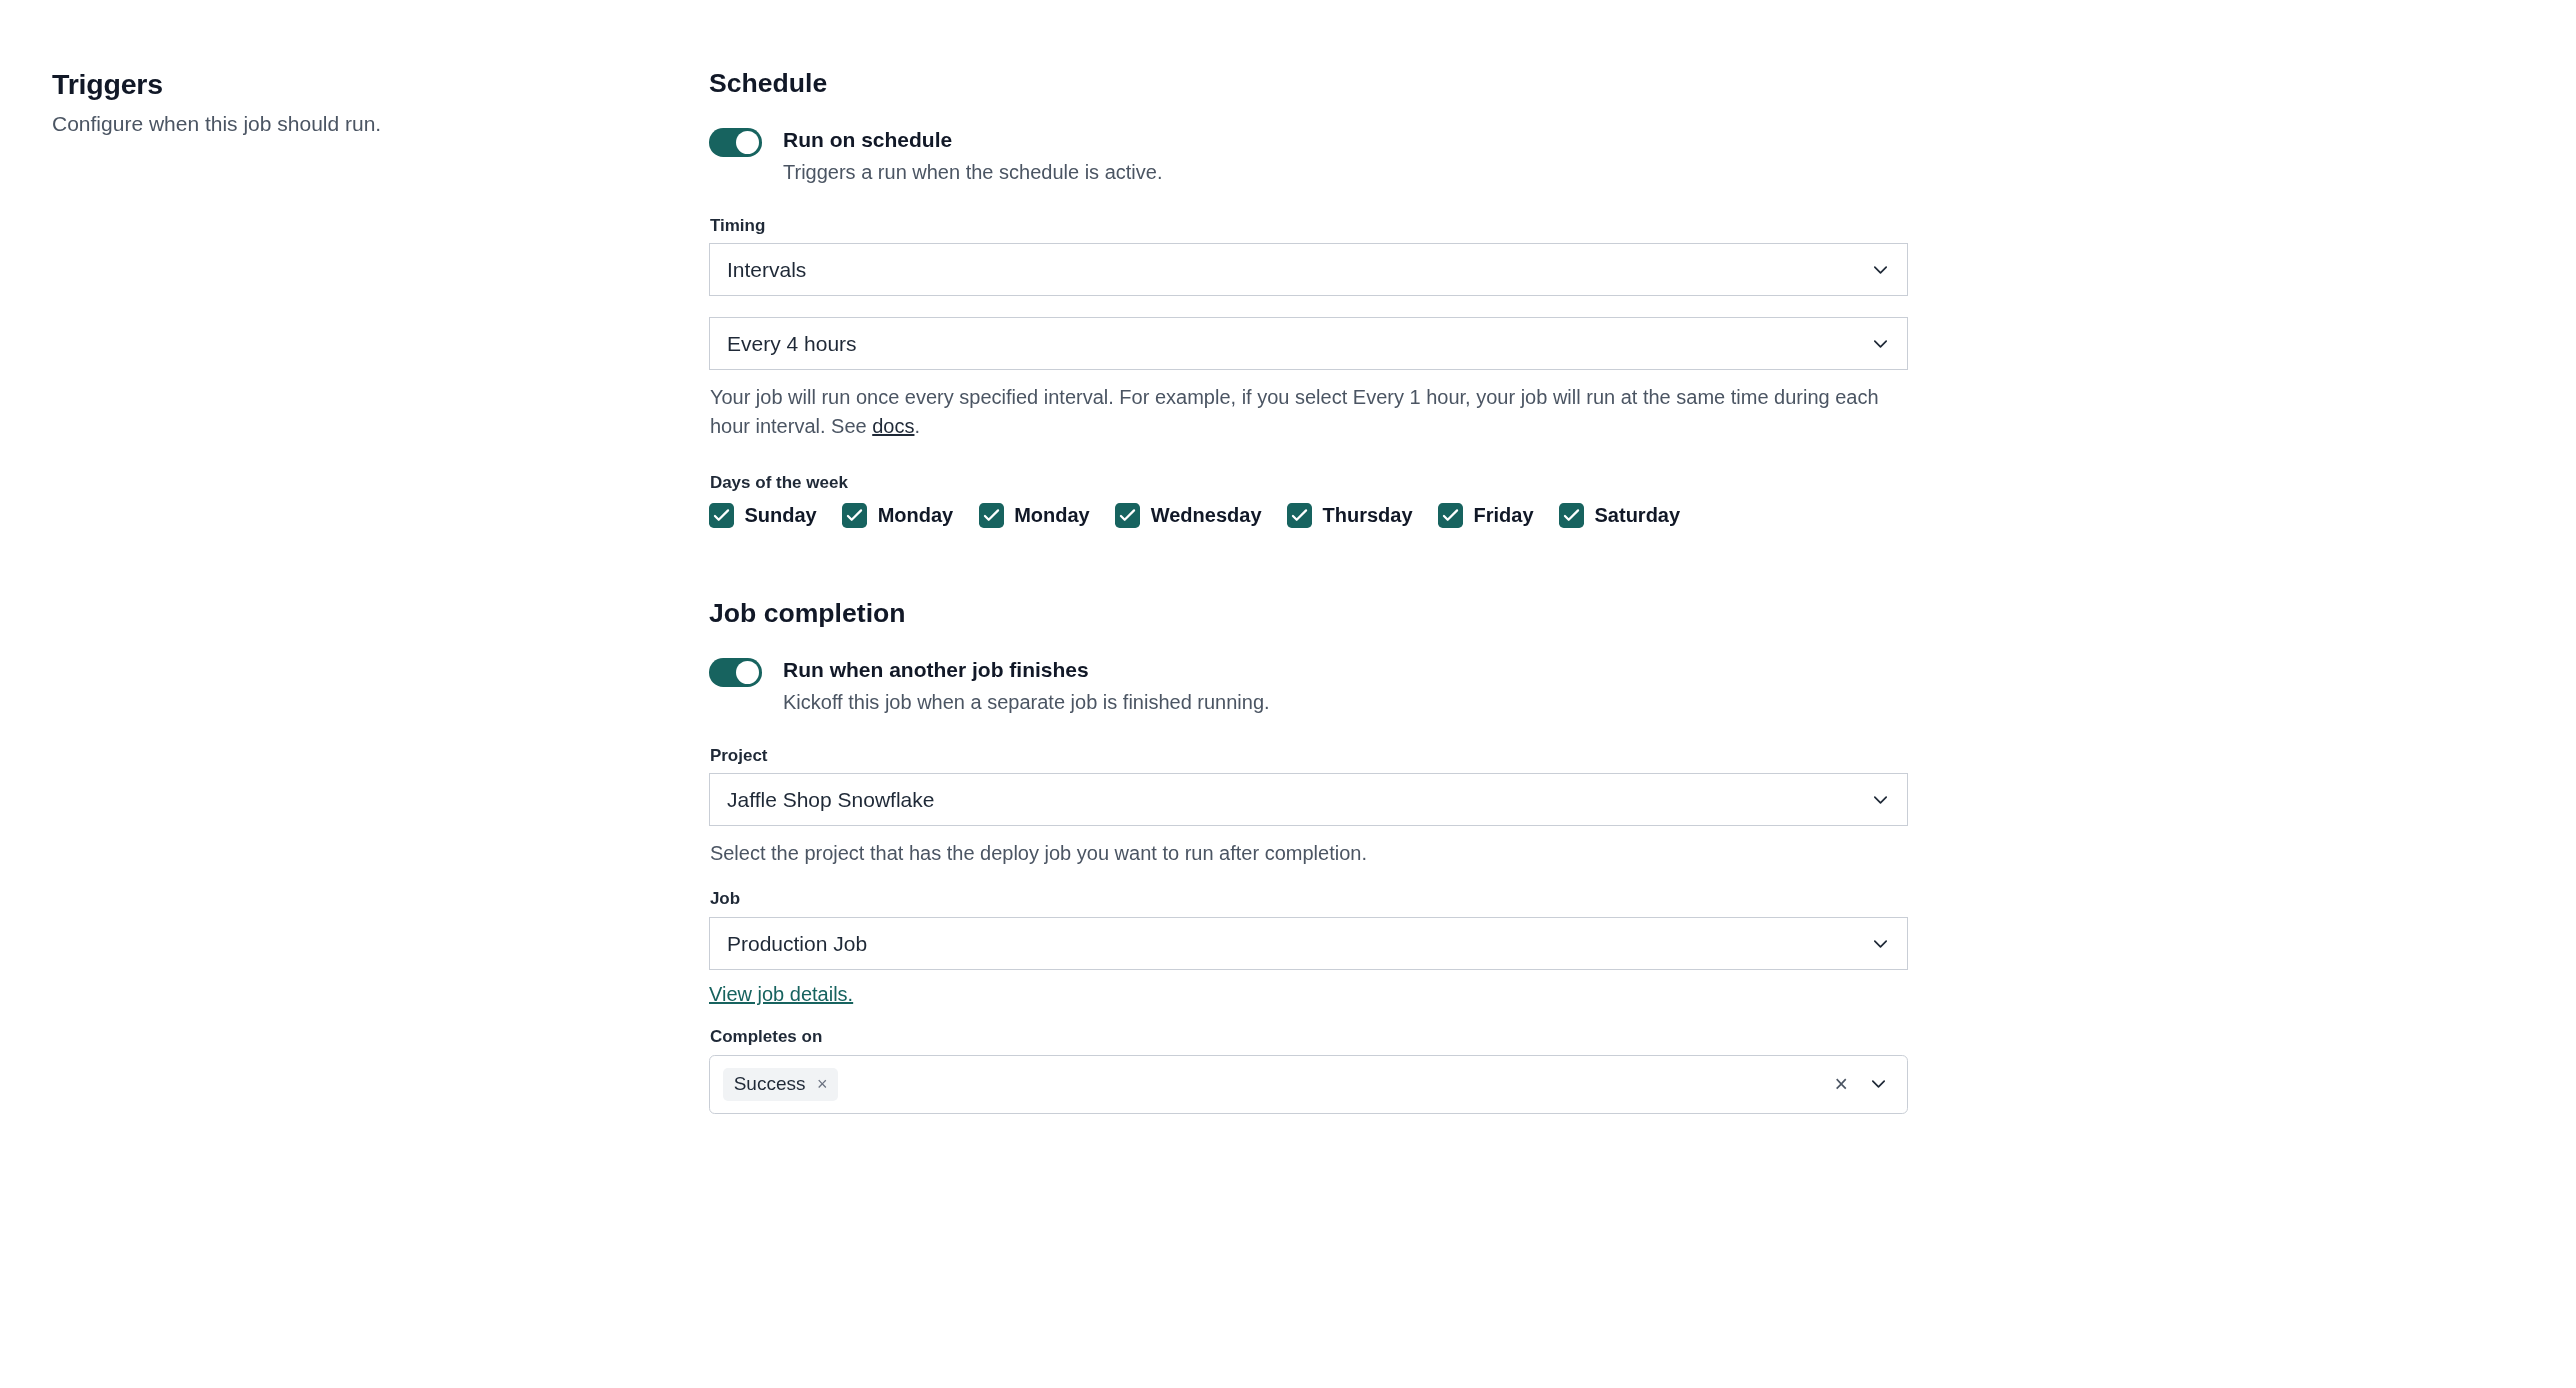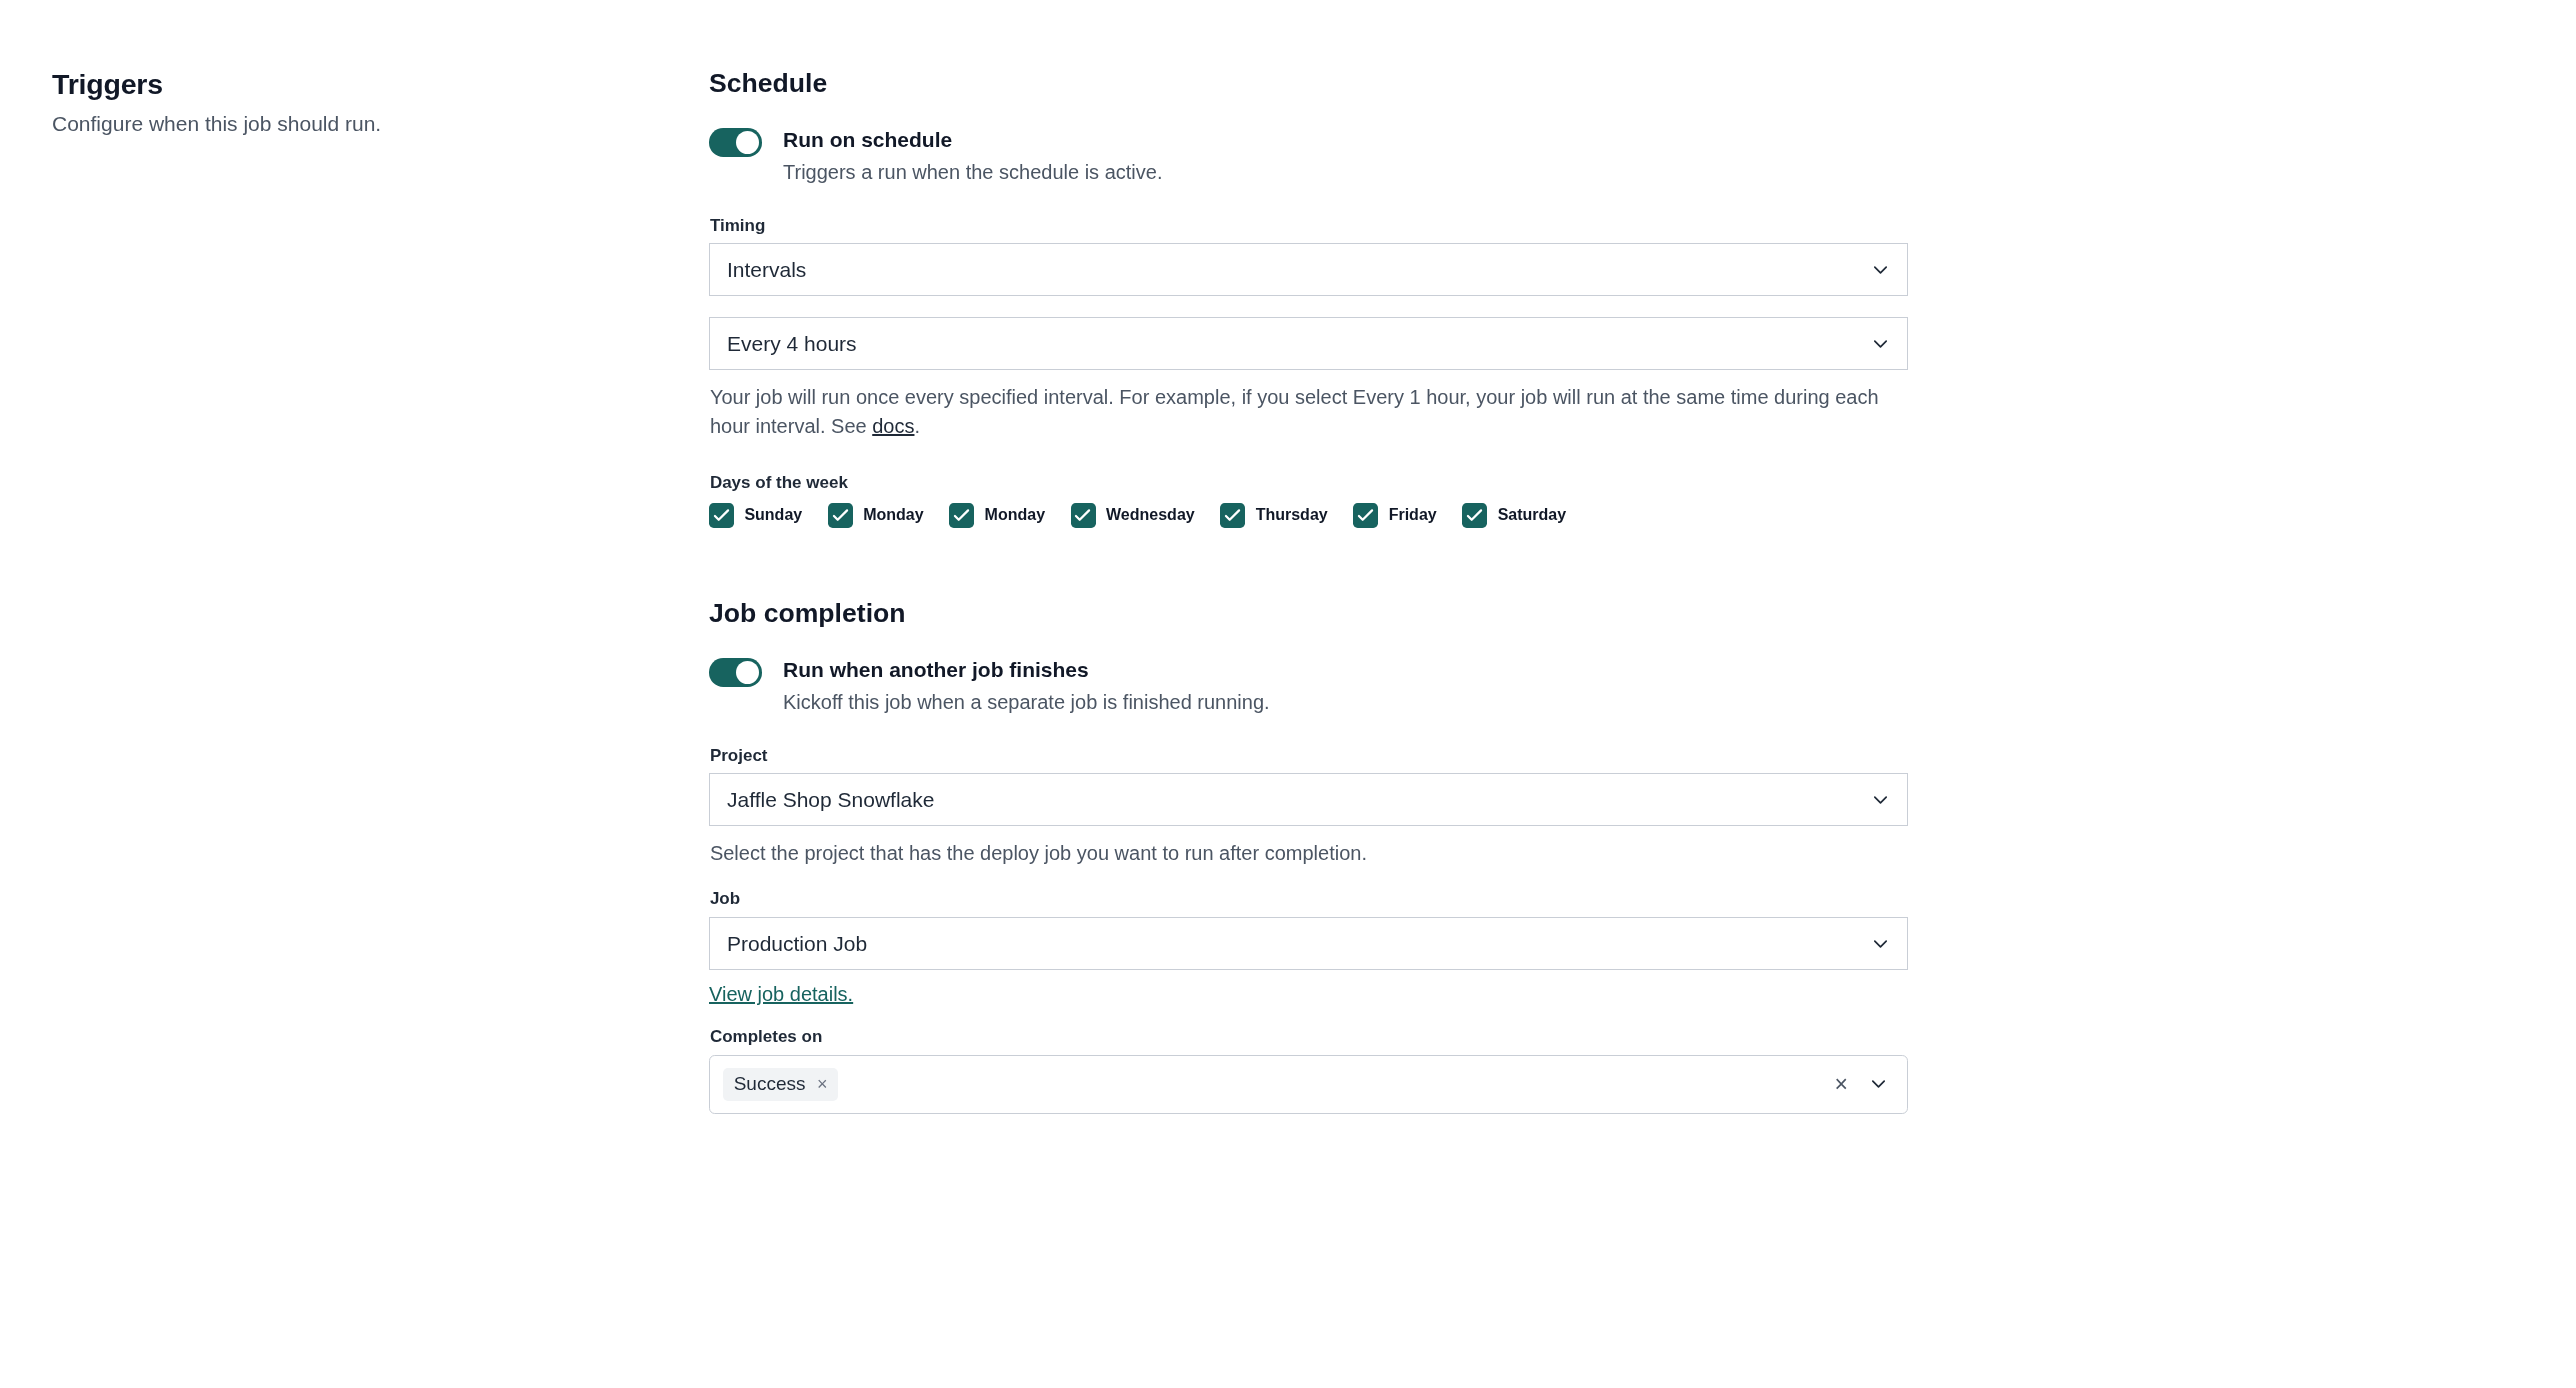--- a/index.html
+++ b/index.html
@@ -165,21 +165,21 @@
   .cb {
     width: 25px;
     height: 25px;
     border-radius: 4.7px;
     background: #17635f;
     position: relative;
     flex: 0 0 auto;
   }
   .cb svg { position: absolute; left: 3.8px; top: 4.7px; }
   .day-name {
-    font-size: 16px;
+    font-size: 20px;
     font-weight: bold;
     color: #111827;
   }
 
   .block-gap { height: 70px; }
 
   .link-inline {
     display: inline-block;
     font-size: 20px;
     color: #17635f;

